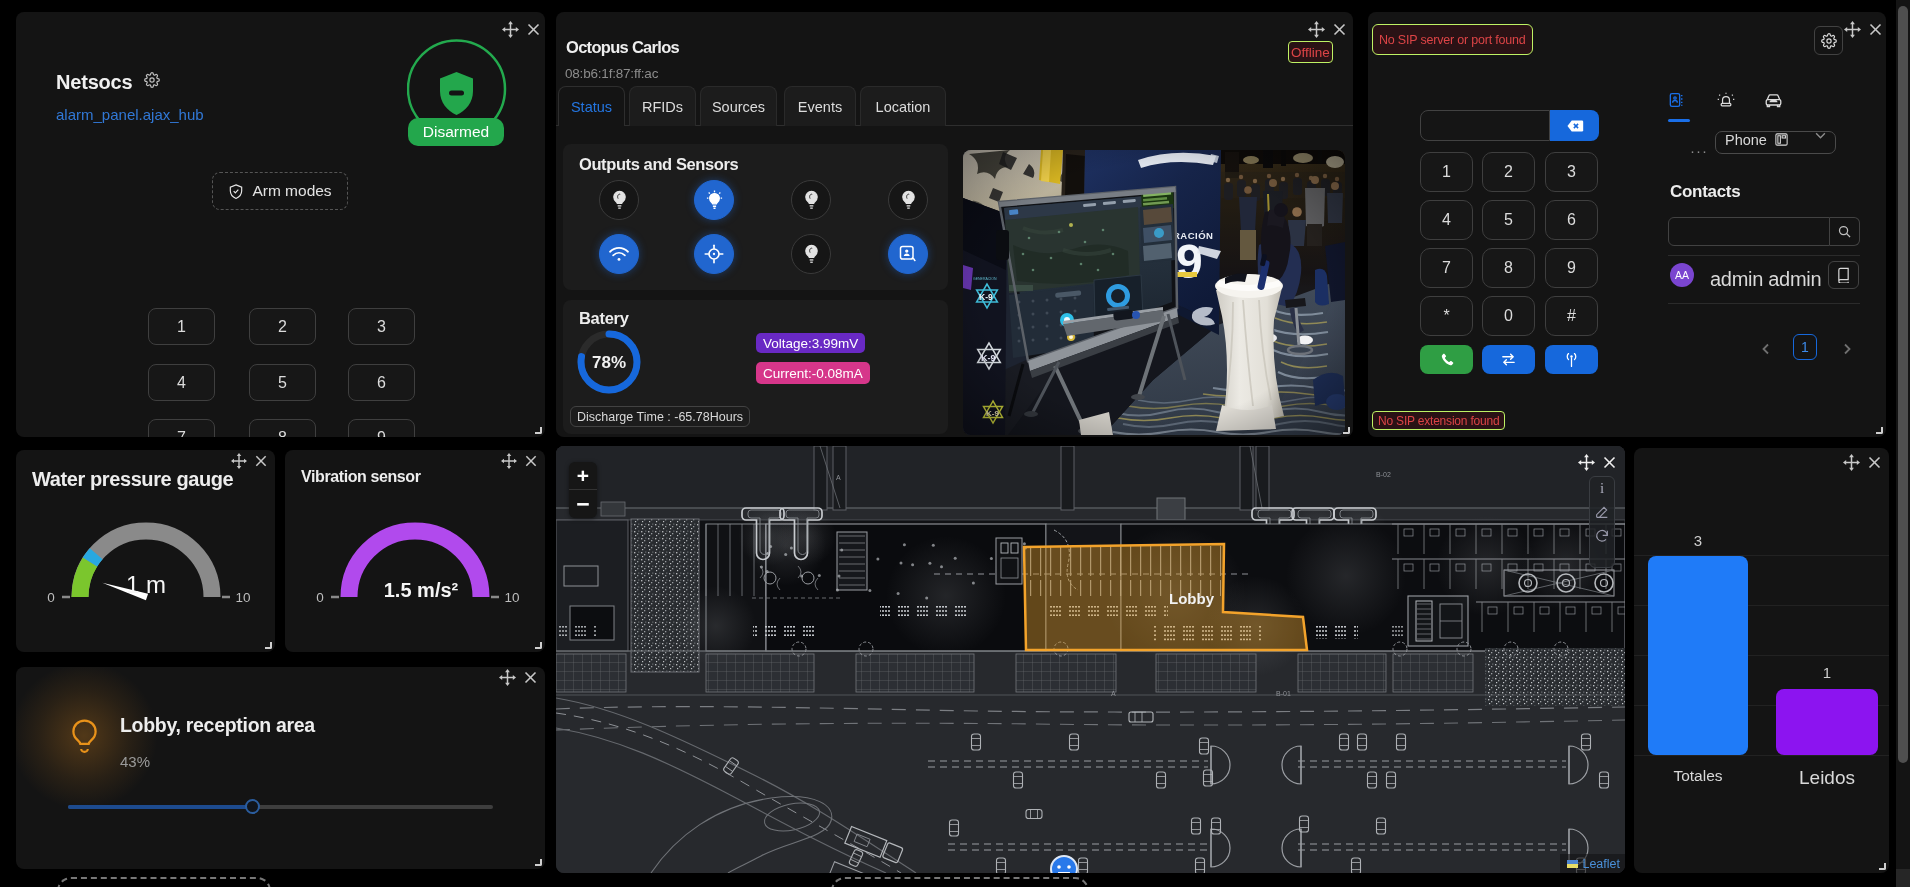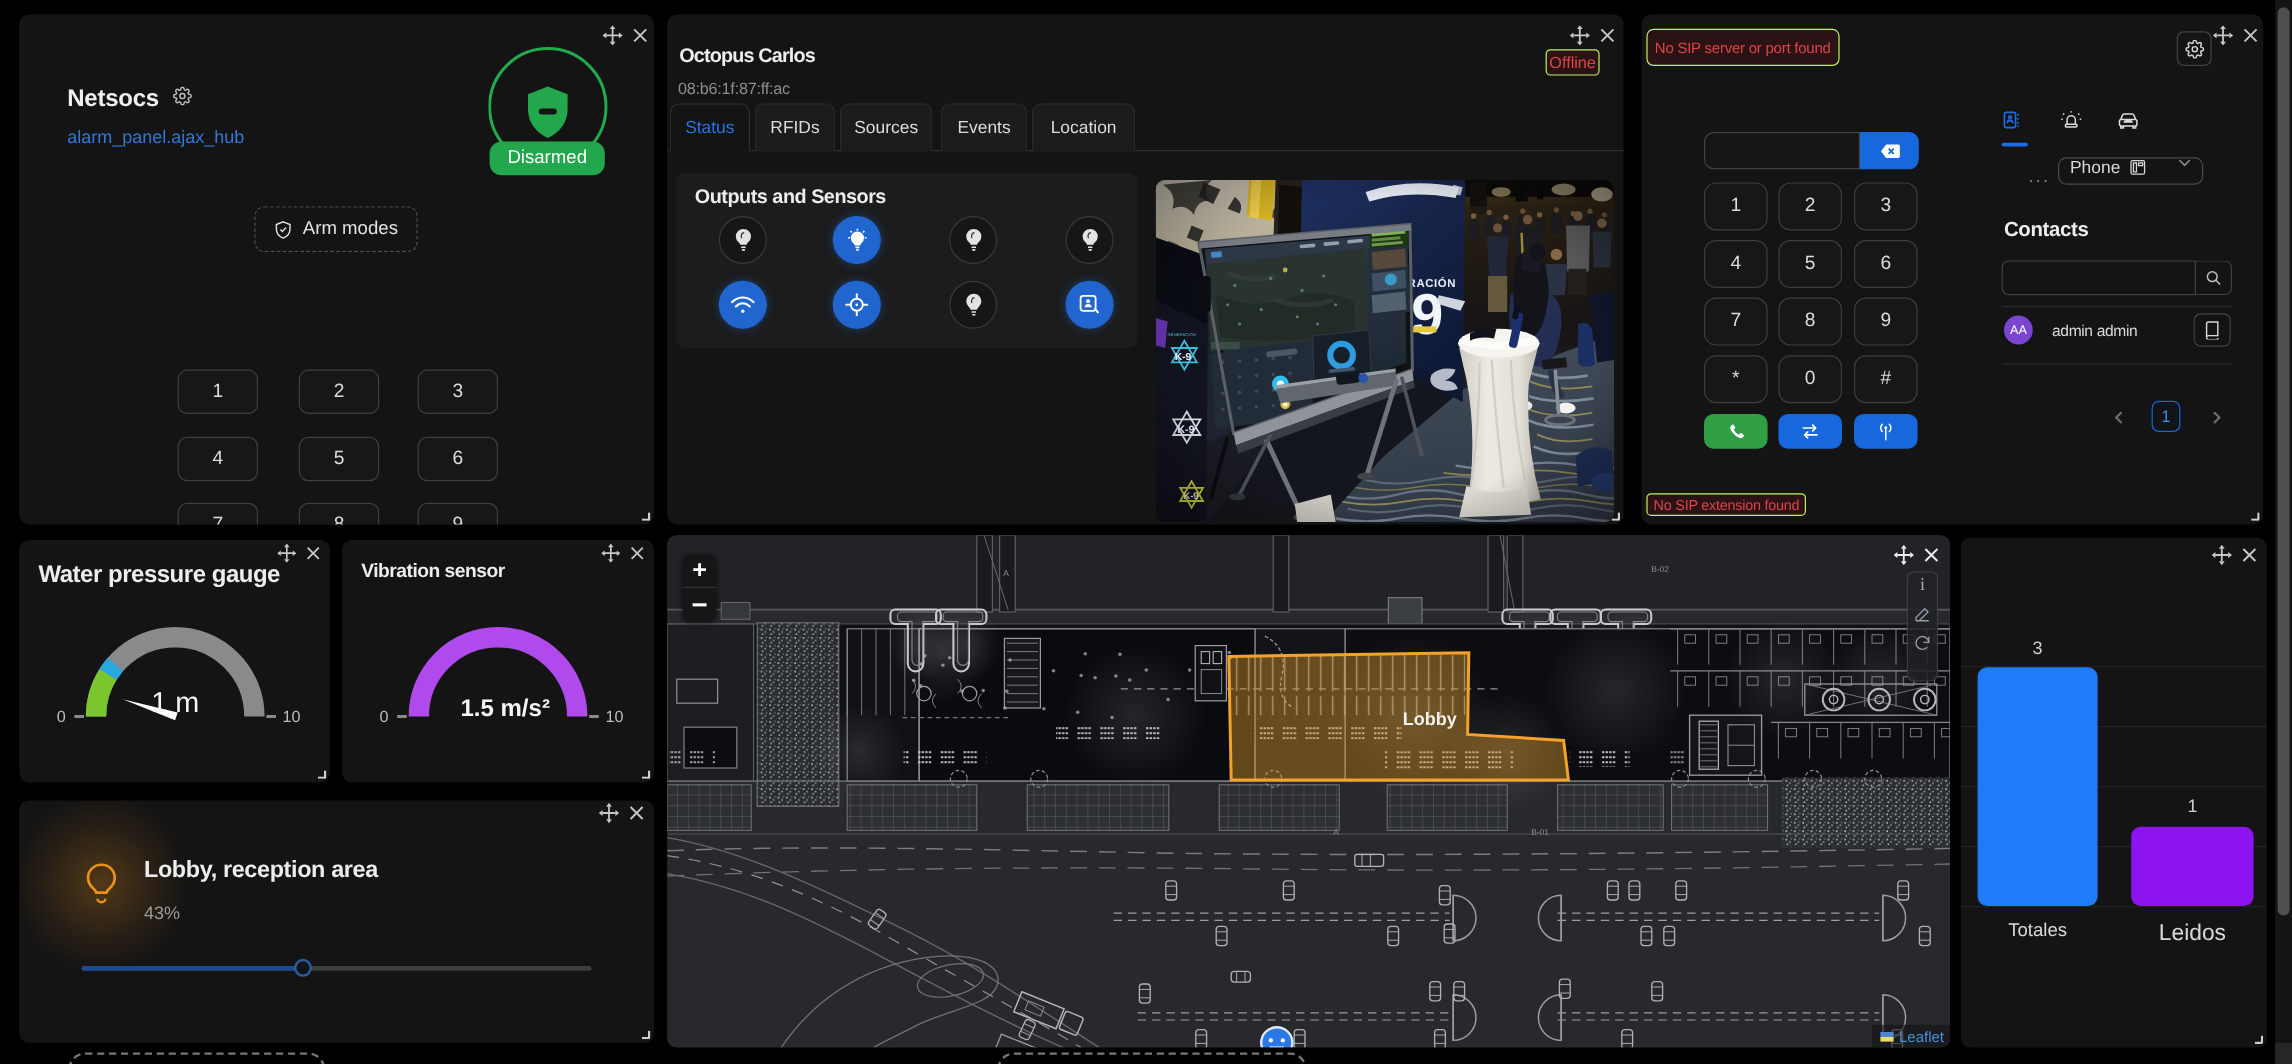--- a/index.html
+++ b/index.html
@@ -172,20 +172,31 @@
   </div>
 
   <div class="abs" style="left:0;top:74px;width:797px;height:40px;border-bottom:1px solid #2e2e2e;">
     <div class="abs" style="left:2px;top:0;height:40px;width:67px;background:#141414;border:1px solid #2e2e2e;border-bottom:none;border-radius:8px 8px 0 0;display:flex;align-items:center;justify-content:center;color:#2476e2;font-size:14.5px;">Status</div>
     <div class="abs" style="left:73px;top:0;height:40px;width:67px;background:#1c1c1c;border:1px solid #2a2a2a;border-bottom:none;border-radius:8px 8px 0 0;display:flex;align-items:center;justify-content:center;font-size:14.5px;color:#dcdcdc;">RFIDs</div>
     <div class="abs" style="left:144px;top:0;height:40px;width:77px;background:#1c1c1c;border:1px solid #2a2a2a;border-bottom:none;border-radius:8px 8px 0 0;display:flex;align-items:center;justify-content:center;font-size:14.5px;color:#dcdcdc;">Sources</div>
     <div class="abs" style="left:228px;top:0;height:40px;width:72px;background:#1c1c1c;border:1px solid #2a2a2a;border-bottom:none;border-radius:8px 8px 0 0;display:flex;align-items:center;justify-content:center;font-size:14.5px;color:#dcdcdc;">Events</div>
     <div class="abs" style="left:304px;top:0;height:40px;width:86px;background:#1c1c1c;border:1px solid #2a2a2a;border-bottom:none;border-radius:8px 8px 0 0;display:flex;align-items:center;justify-content:center;font-size:14.5px;color:#dcdcdc;">Location</div>
   </div>
 
+  <div class="abs" style="left:7px;top:288px;width:385px;height:134px;background:#1c1c1c;border-radius:8px;">
+    <div class="abs" style="left:16px;top:9px;font-size:16.5px;font-weight:bold;color:#ededed;letter-spacing:-0.3px;">Batery</div>
+    <svg class="abs" style="left:11px;top:27px;" width="70" height="70" viewBox="0 0 70 70">
+      <circle cx="35" cy="35" r="28" fill="none" stroke="#2b2b2b" stroke-width="7"></circle>
+      <circle cx="35" cy="35" r="28" fill="none" stroke="#1668dc" stroke-width="7" stroke-linecap="round" stroke-dasharray="137.2 38.7" transform="rotate(-90 35 35)"></circle>
+      <text x="35" y="41" text-anchor="middle" font-size="17" font-weight="bold" fill="#f0f0f0">78%</text>
+    </svg>
+    <div class="abs" style="left:193px;top:33px;height:20px;background:#6929c4;border-radius:5px;color:#fff;font-size:13.5px;display:flex;align-items:center;padding:0 7px;">Voltage:3.99mV</div>
+    <div class="abs" style="left:193px;top:62px;height:22px;background:#d6368a;border-radius:5px;color:#fff;font-size:13.5px;display:flex;align-items:center;padding:0 7px;">Current:-0.08mA</div>
+    <div class="abs" style="left:7px;top:106px;height:21px;border:1px solid #424242;border-radius:6px;color:#d9d9d9;font-size:12.5px;display:flex;align-items:center;padding:0 6px;">Discharge Time : -65.78Hours</div>
+  </div>
 
   <div class="abs" style="left:407px;top:138px;width:382px;height:285px;border-radius:8px;overflow:hidden;background:#1a1c20;">
       <svg width="382" height="285" viewBox="0 0 382 285" style="position:absolute;left:0;top:0;">
         <defs>
           <linearGradient id="wall" x1="0" y1="0" x2="0.3" y2="1">
             <stop offset="0%" stop-color="#d6cfc2"></stop>
             <stop offset="100%" stop-color="#a29878"></stop>
           </linearGradient>
           <linearGradient id="backdrop" x1="0" y1="0" x2="0.7" y2="1">
             <stop offset="0%" stop-color="#1e3162"></stop>
@@ -528,21 +539,21 @@
     <div class="abs" style="left:302px;top:170px;font-size:17px;font-weight:bold;color:#ededed;letter-spacing:-0.3px;">Contacts</div>
     <div class="abs" style="left:300px;top:205px;width:162px;height:29px;border:1px solid #424242;border-radius:6px 0 0 6px;"></div>
     <div class="abs" style="left:462px;top:205px;width:30px;height:29px;border:1px solid #424242;border-left:none;border-radius:0 6px 6px 0;display:flex;align-items:center;justify-content:center;">
       <svg width="15" height="15" viewBox="0 0 24 24" fill="none" stroke="#bfbfbf" stroke-width="2">
         <circle cx="10.5" cy="10.5" r="6.5"></circle>
         <line x1="15.3" y1="15.3" x2="21" y2="21"></line>
       </svg>
     </div>
     <div class="abs" style="left:300px;top:243px;width:192px;height:1px;background:#2b2b2b;"></div>
     <div class="abs" style="left:302px;top:251px;width:24px;height:24px;border-radius:50%;background:#7a45d0;color:#fff;font-size:10.5px;display:flex;align-items:center;justify-content:center;">AA</div>
-    <div class="abs" style="left:342px;top:256px;font-size:13px;color:#d9d9d9;letter-spacing:-0.3px;">admin admin</div>
+    <div class="abs" style="left:342px;top:256px;font-size:20px;color:#d9d9d9;letter-spacing:-0.3px;">admin admin</div>
     <div class="abs" style="left:460px;top:249px;width:31px;height:28px;border:1px solid #424242;border-radius:6px;display:flex;align-items:center;justify-content:center;">
       <svg width="15" height="16" viewBox="0 0 22 24" fill="none" stroke="#d9d9d9" stroke-width="1.8">
         <path d="M4 21.5 a2.5 2.5 0 0 1 2.5-2.5 H18 V2 H6.5 A2.5 2.5 0 0 0 4 4.5 Z"></path>
         <path d="M4 21.5 a2.5 2.5 0 0 0 2.5 2.5 H18 v-2"></path>
       </svg>
     </div>
     <div class="abs" style="left:300px;top:291px;width:192px;height:1px;background:#2b2b2b;"></div>
     <div class="abs" style="left:392px;top:329px;"><svg width="12" height="12" viewBox="0 0 12 12" fill="none" stroke="#6f6f6f" stroke-width="1.8">
         <path d="M8 1.5 L3.5 6 L8 10.5"></path>
       </svg></div>

